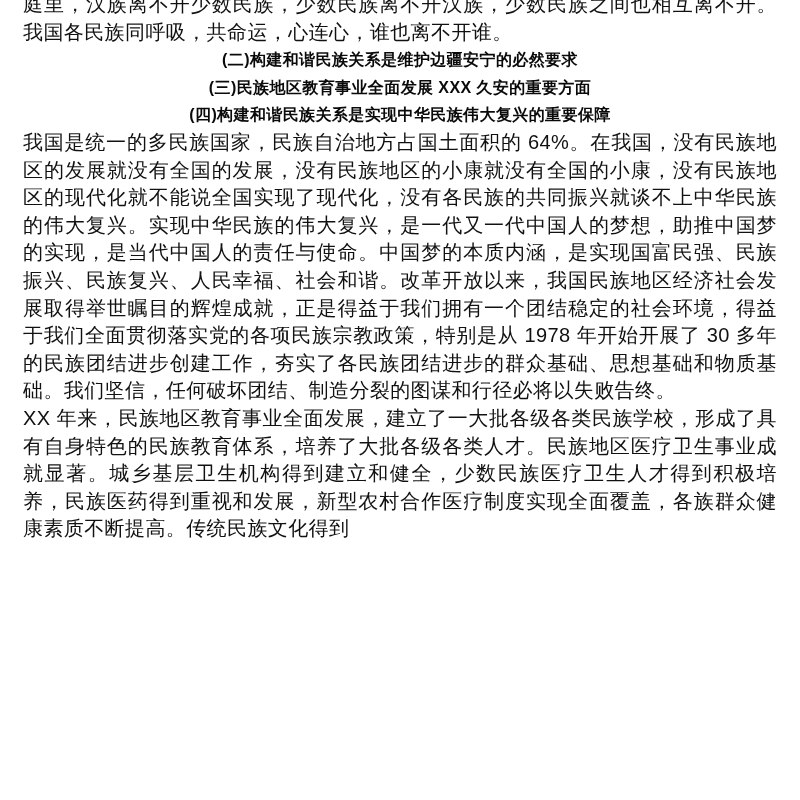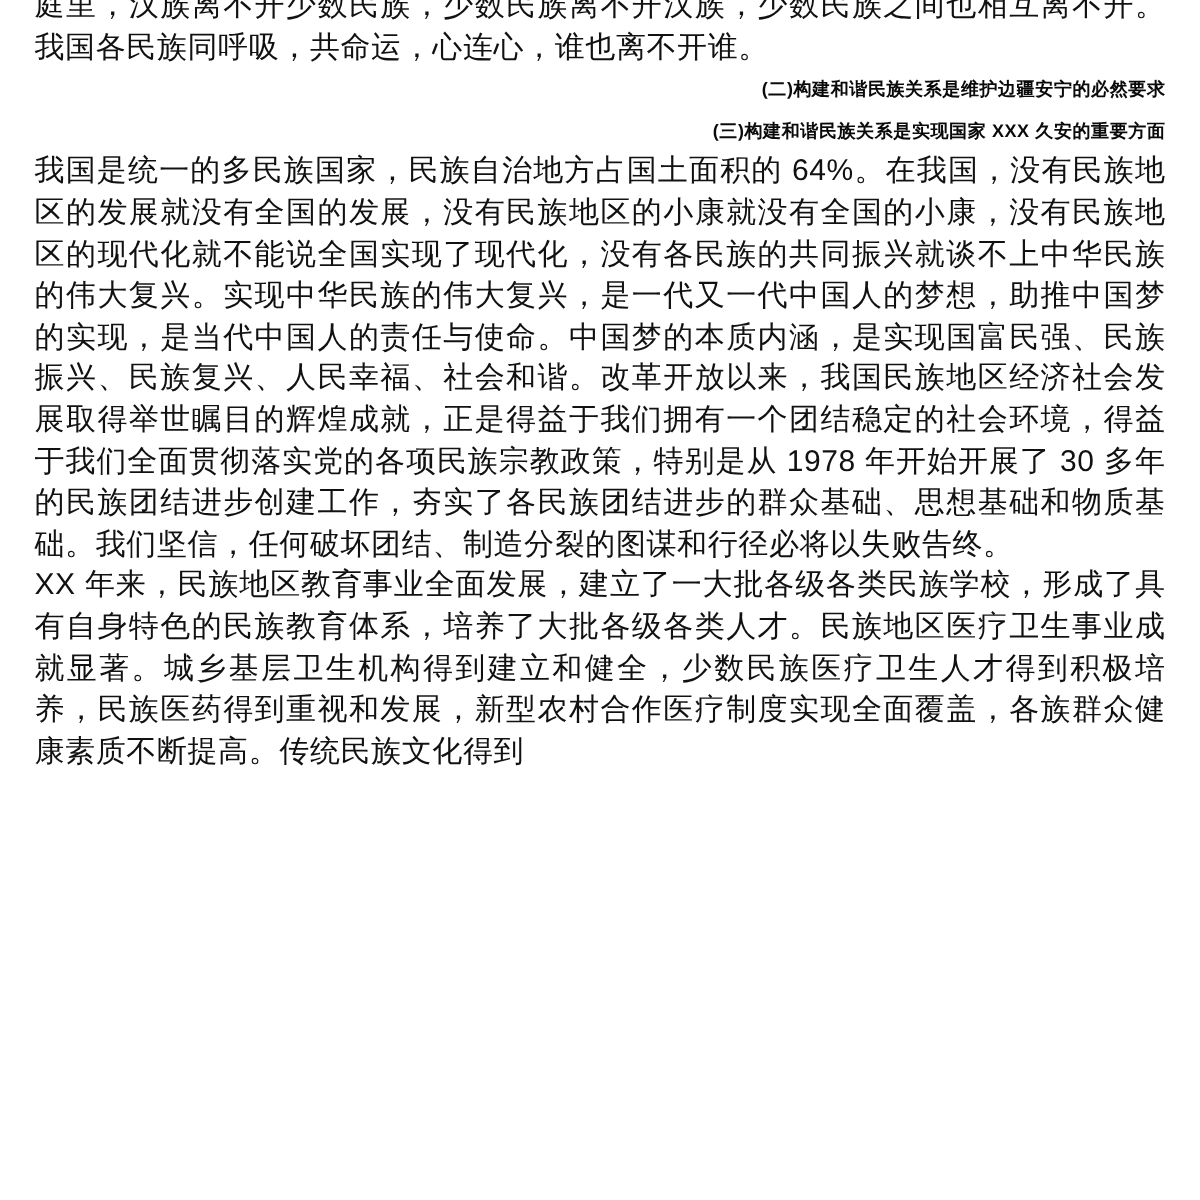--- a/index.html
+++ b/index.html
@@ -27,40 +27,41 @@
     text-justify: inter-character;
     letter-spacing: 0.4px;
     word-break: break-all;
   }
   .doc-content p {
     margin: 0;
     font-weight: 400;
   }
   .doc-content h3 {
     margin: 0;
-    font-size: 12px;
+    font-size: 16px;
     line-height: 27.6px;
     font-weight: 700;
     color: #0a0a0a;
-    text-align: right;
+    text-align: center;
   }
 </style>
 </head>
 <body>
 
 <div class="doc-page">
   <div class="doc-content">
 
     <p>庭里，汉族离不开少数民族，少数民族离不开汉族，少数民族之间也相互离不开。我国各民族同呼吸，共命运，心连心，谁也离不开谁。</p>
 
     <h3>(二)构建和谐民族关系是维护边疆安宁的必然要求</h3>
 
 
-    <h3>(三)构建和谐民族关系是实现国家 XXX 久安的重要方面</h3>
+    <h3>(三)民族地区教育事业全面发展 XXX 久安的重要方面</h3>
 
 
+    <h3>(四)构建和谐民族关系是实现中华民族伟大复兴的重要保障</h3>
 
     <p>我国是统一的多民族国家，民族自治地方占国土面积的 64%。在我国，没有民族地区的发展就没有全国的发展，没有民族地区的小康就没有全国的小康，没有民族地区的现代化就不能说全国实现了现代化，没有各民族的共同振兴就谈不上中华民族的伟大复兴。实现中华民族的伟大复兴，是一代又一代中国人的梦想，助推中国梦的实现，是当代中国人的责任与使命。中国梦的本质内涵，是实现国富民强、民族振兴、民族复兴、人民幸福、社会和谐。改革开放以来，我国民族地区经济社会发展取得举世瞩目的辉煌成就，正是得益于我们拥有一个团结稳定的社会环境，得益于我们全面贯彻落实党的各项民族宗教政策，特别是从 1978 年开始开展了 30 多年的民族团结进步创建工作，夯实了各民族团结进步的群众基础、思想基础和物质基础。我们坚信，任何破坏团结、制造分裂的图谋和行径必将以失败告终。</p>
 
     <p>XX 年来，民族地区教育事业全面发展，建立了一大批各级各类民族学校，形成了具有自身特色的民族教育体系，培养了大批各级各类人才。民族地区医疗卫生事业成就显著。城乡基层卫生机构得到建立和健全，少数民族医疗卫生人才得到积极培养，民族医药得到重视和发展，新型农村合作医疗制度实现全面覆盖，各族群众健康素质不断提高。传统民族文化得到</p>
 
   </div>
 </div>
 
 </body></html>

